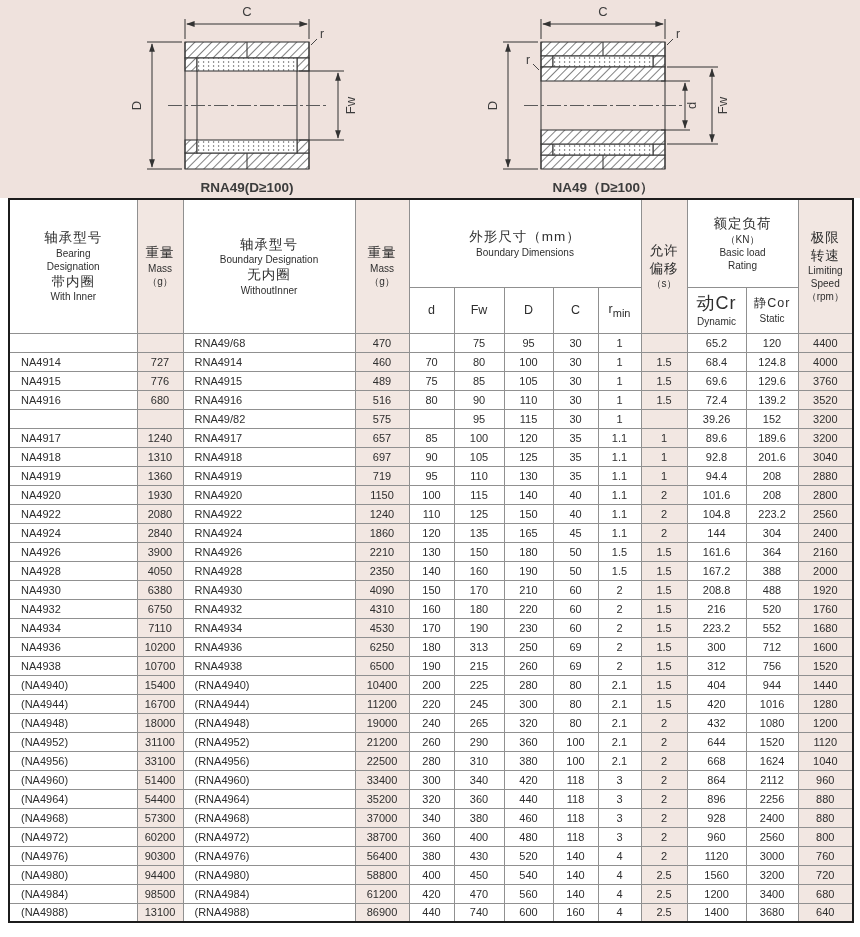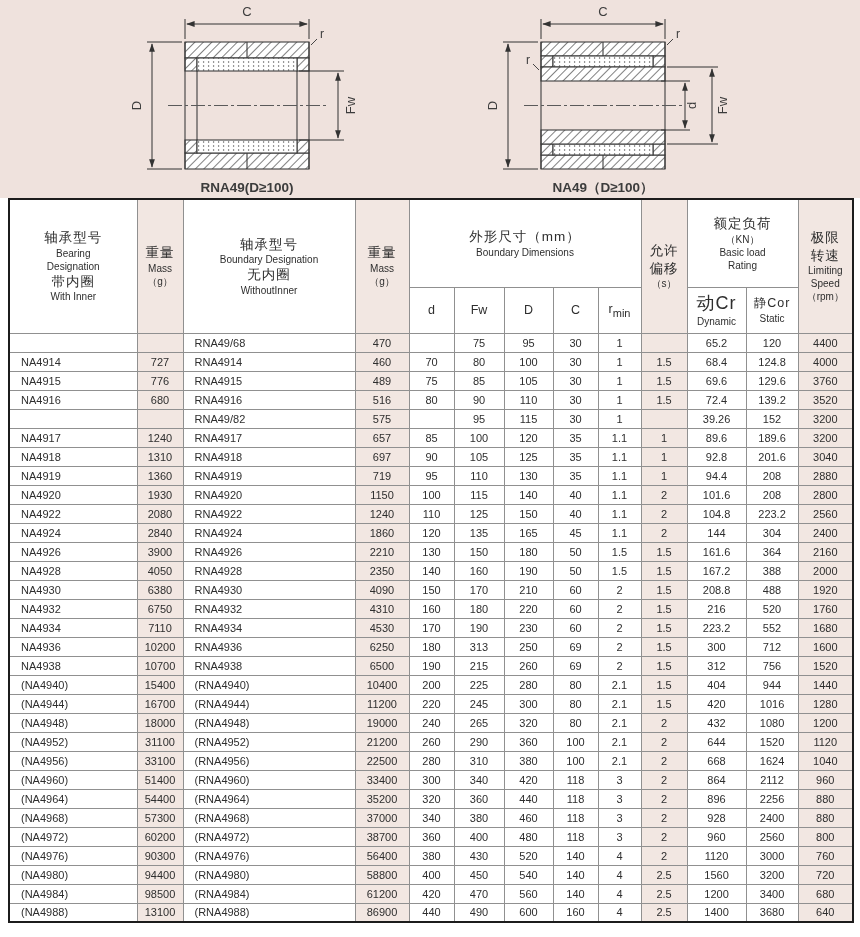--- a/index.html
+++ b/index.html
@@ -720,21 +720,21 @@
           <td>1200</td>
           <td>3400</td>
           <td class="pink">680</td>
         </tr>
         <tr>
           <td class="left pad1">(NA4988)</td>
           <td class="pink">13100</td>
           <td class="left pad2">(RNA4988)</td>
           <td class="pink">86900</td>
           <td>440</td>
-          <td>490</td>
+          <td>740</td>
           <td>600</td>
           <td>160</td>
           <td>4</td>
           <td class="pink">2.5</td>
           <td>1400</td>
           <td>3680</td>
           <td class="pink">640</td>
         </tr>
       </tbody>
   </table>

